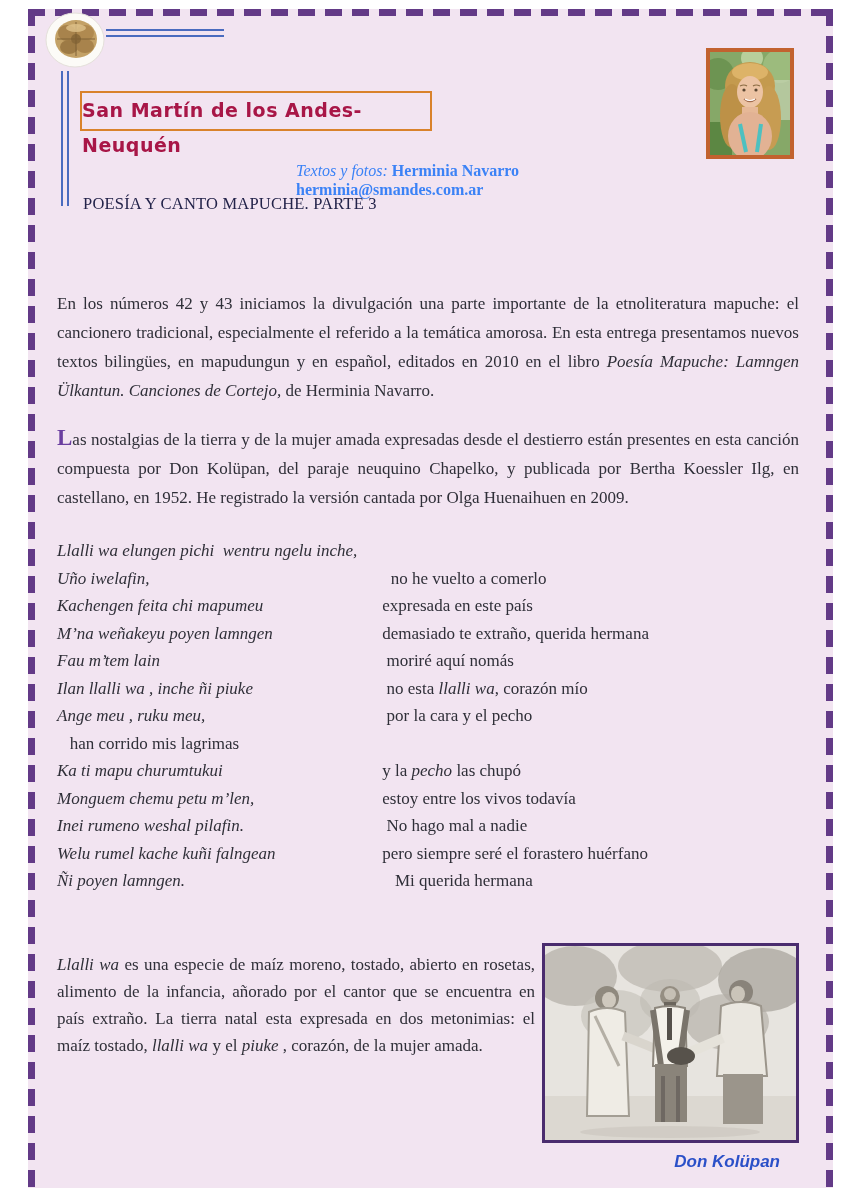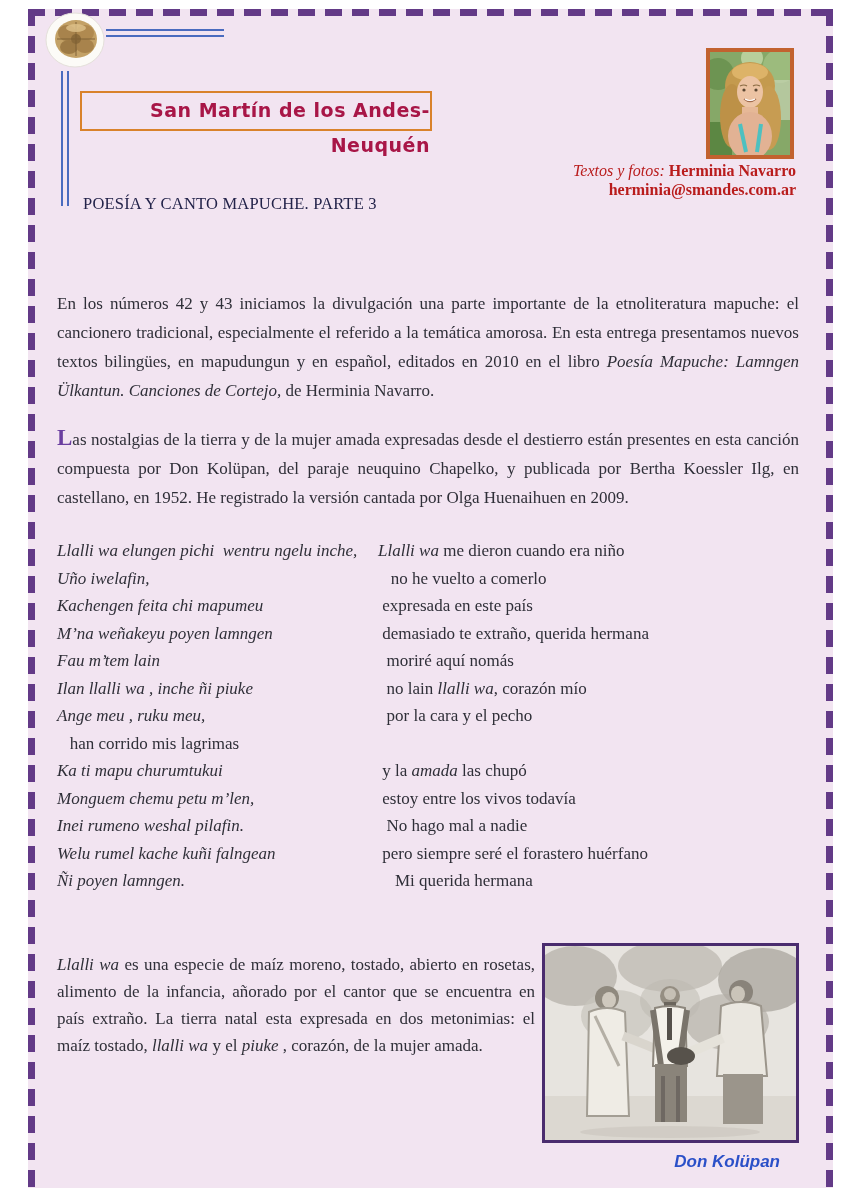--- a/index.html
+++ b/index.html
@@ -15,26 +15,26 @@
   .dash-top{left:28px;top:9px;width:805px;height:7px;background:repeating-linear-gradient(to right,#633A87 0 17px,rgba(0,0,0,0) 17px 27px);}
 
   
   .rule-h{left:106px;top:29px;width:118px;height:8px;border-top:2px solid #4A6BBF;border-bottom:2px solid #4A6BBF;box-sizing:border-box;}
   .rule-v{left:61px;top:71px;width:8px;height:135px;border-left:2px solid #4A6BBF;border-right:2px solid #4A6BBF;box-sizing:border-box;}
 
   .walnut{left:45px;top:12px;width:64px;height:58px;}
 
   .locbox{left:80px;top:91px;width:352px;height:40px;border:2px solid #D9822B;box-sizing:border-box;
           font-family:"DejaVu Sans","Liberation Sans",sans-serif;font-weight:bold;font-size:19px;
-          color:#A81647;text-align:right;line-height:35px;letter-spacing:0.5px;}
+          color:#A81647;text-align:left;line-height:35px;letter-spacing:0.5px;}
 
   .authorphoto{left:706px;top:48px;width:88px;height:111px;border:4px solid #C2622F;box-sizing:border-box;}
   .authorphoto svg{display:block;width:100%;height:100%;}
 
-  .byline{left:296px;top:161px;width:500px;text-align:right;font-size:16px;line-height:19px;color:#b91c1c;}
+  .byline{left:296px;top:161px;width:500px;text-align:left;font-size:16px;line-height:19px;color:#3b82f6;}
   .byline .pfx{font-style:italic;}
   .byline .bd{font-weight:bold;}
 
   .heading{left:83px;top:194px;font-weight:normal;font-size:16.5px;color:#23234A;letter-spacing:0.2px;}
 
   .para{font-size:17px;line-height:29px;text-align:justify;}
   .p1{left:57px;top:289px;width:742px;}
   .p2{left:57px;top:425px;width:742px;}
   .p3{left:57px;top:951px;width:478px;line-height:27px;}
   .it{font-style:italic;}
@@ -114,21 +114,20 @@
 
   <div class="abs heading">POESÍA Y CANTO MAPUCHE. PARTE 3</div>
 
   <div class="abs para p1"><span>En los números 42 y 43 iniciamos la divulgación una parte importante de la etnoliteratura mapuche: el cancionero tradicional, especialmente el referido a la temática amorosa. En esta entrega presentamos nuevos textos bilingües,  en mapudungun y en español, editados en 2010 en el libro </span><span class="it">Poesía Mapuche: Lamngen Ülkantun. Canciones de Cortejo,</span><span>  de Herminia Navarro.</span></div>
 
   <div class="abs para p2"><span class="dropL">L</span><span><span>as nostalgias de la tierra y de la mujer amada expresadas desde el destierro están presentes en esta canción compuesta por Don Kolüpan, del paraje neuquino Chapelko,  y publicada  por Bertha Koessler Ilg, en castellano, en 1952. He registrado la versión cantada  por Olga Huenaihuen en 2009.</span></span></div>
 
   <div class="abs poem">
   <div class="poem-row">
     <div class="poem-left">Llalli wa elungen pichi  wentru ngelu inche,</div>
-    <div class="poem-right"><span class="it">Llalli wa</span><span> me dieron cuando era niño</span></div>
   </div>
 
 
   <div class="poem-row">
     <div class="poem-left">Uño iwelafin,</div>
     <div class="poem-right"><span>   no he vuelto a comerlo</span></div>
   </div>
 
   <div class="poem-row">
     <div class="poem-left">Kachengen feita chi mapumeu</div>
@@ -140,35 +139,35 @@
     <div class="poem-right"><span> demasiado te extraño, querida hermana</span></div>
   </div>
 
   <div class="poem-row">
     <div class="poem-left">Fau m’tem lain</div>
     <div class="poem-right"><span>  moriré aquí nomás</span></div>
   </div>
 
   <div class="poem-row">
     <div class="poem-left">Ilan llalli wa , inche ñi piuke</div>
-    <div class="poem-right"><span>  no lain </span><span class="it">llalli wa</span><span>, corazón mío</span></div>
+    <div class="poem-right"><span>  no esta </span><span class="it">llalli wa</span><span>, corazón mío</span></div>
   </div>
 
   <div class="poem-row">
     <div class="poem-left">Ange meu , ruku meu,</div>
     <div class="poem-right"><span>  por la cara y el pecho</span></div>
   </div>
 
   <div class="poem-row">
     <div class="poem-right"><span>   han corrido mis lagrimas</span></div>
   </div>
 
   <div class="poem-row">
     <div class="poem-left">Ka ti mapu churumtukui</div>
-    <div class="poem-right"><span> y la </span><span class="it">amada</span><span> las chupó</span></div>
+    <div class="poem-right"><span> y la </span><span class="it">pecho</span><span> las chupó</span></div>
   </div>
 
   <div class="poem-row">
     <div class="poem-left">Monguem chemu petu m’len,</div>
     <div class="poem-right"><span> estoy entre los vivos todavía</span></div>
   </div>
 
   <div class="poem-row">
     <div class="poem-left">Inei rumeno weshal pilafin.</div>
     <div class="poem-right"><span>  No hago mal a nadie</span></div>

